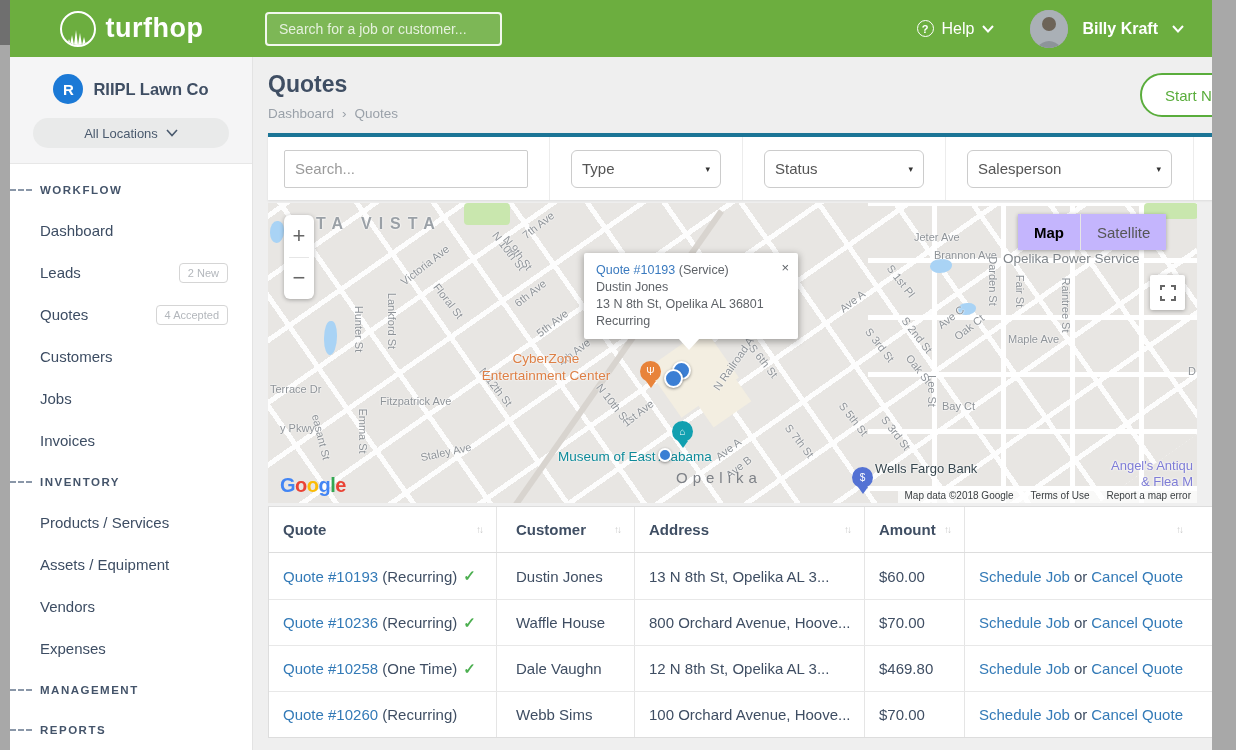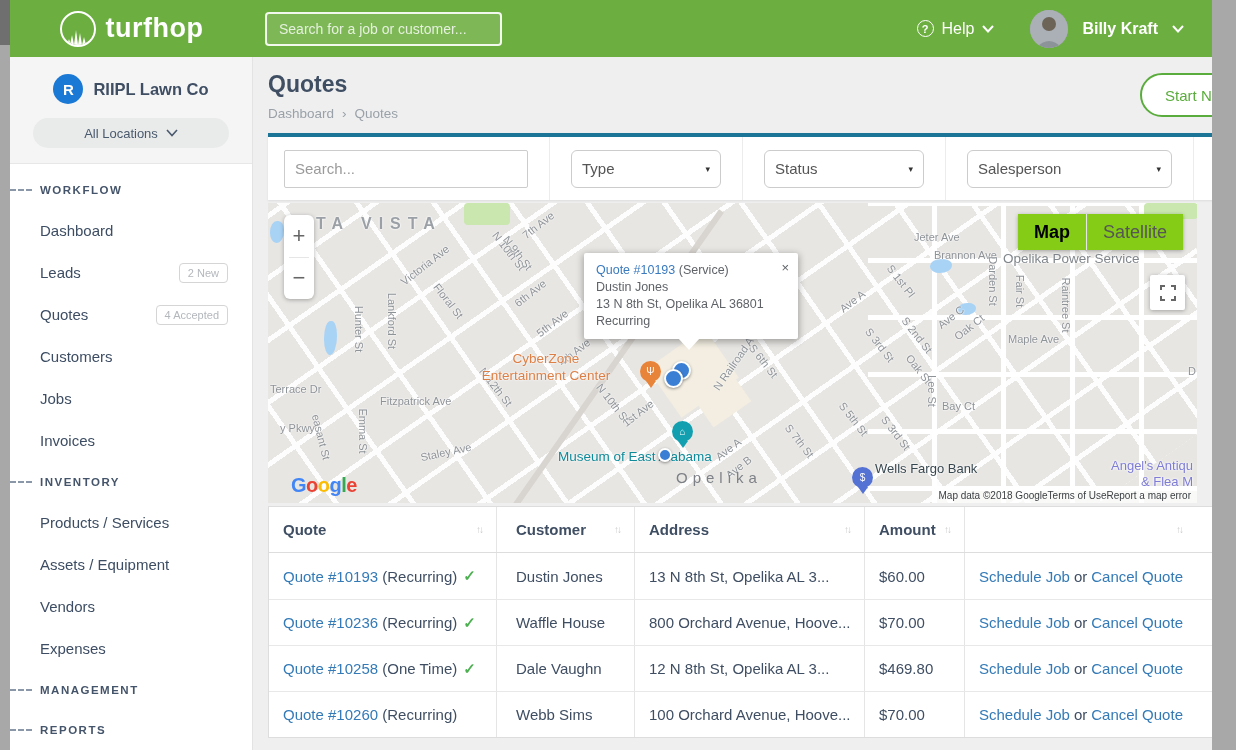--- a/index.html
+++ b/index.html
@@ -84,43 +84,43 @@
   .pond { position:absolute; background:#a9d3f5; border-radius:50% 40% 55% 45%; }
   .street { position:absolute; font-size:11px; color:#8e9398; white-space:nowrap; pointer-events:none;
     text-shadow:0 0 2px #fff, 0 0 2px #fff; }
   .street.district { font-size:16px; color:#9aa0a6; letter-spacing:7px; font-weight:bold; }
   .poi-label { position:absolute; white-space:nowrap; pointer-events:none; text-shadow:0 0 2px #fff,0 0 3px #fff; }
   .zoom-ctl { position:absolute; left:16px; top:12px; width:30px; height:84px; background:#fff; border-radius:6px;
     box-shadow:0 1px 4px rgba(0,0,0,.3); display:flex; flex-direction:column; z-index:6; }
   .zoom-btn { flex:1; display:flex; align-items:center; justify-content:center; font-size:22px; color:#666; cursor:pointer; }
   .zoom-sep { height:1px; background:#e6e6e6; margin:0 5px; }
   .maptype { position:absolute; left:750px; top:11px; display:flex; z-index:6; box-shadow:0 1px 4px rgba(0,0,0,.3); }
-  .mt-btn { background:#84cc16; height:36px; padding:0 16px; display:flex; align-items:center; font-size:18px; cursor:pointer; }
+  .mt-btn { background:#c4b5fd; height:36px; padding:0 16px; display:flex; align-items:center; font-size:15px; cursor:pointer; }
   .mt-map { font-weight:bold; color:#000; border-right:1px solid #e6e6e6; }
   .mt-sat { color:#565656; }
   .fullscreen { position:absolute; left:882px; top:72px; width:35px; height:35px; background:#fff; border-radius:2px;
     box-shadow:0 1px 4px rgba(0,0,0,.3); display:flex; align-items:center; justify-content:center; cursor:pointer; z-index:6; }
   .info-win { position:absolute; left:316px; top:50px; width:214px; background:#fff; border-radius:2px;
     box-shadow:0 2px 7px 1px rgba(0,0,0,.3); padding:9px 12px; font-size:12.5px; line-height:1.35; color:#5f6368; z-index:8; }
   .info-win .tail { position:absolute; left:94px; bottom:-11px; width:0; height:0;
     border-left:11px solid transparent; border-right:11px solid transparent; border-top:12px solid #fff; }
   .iw-link { color:#3a7abf; cursor:pointer; }
   .iw-close { position:absolute; right:9px; top:8px; color:#5f6368; font-size:13px; cursor:pointer; line-height:1; }
   .marker-dot { position:absolute; border-radius:50%; background:#3b7fd4; border:2.5px solid #fff;
     box-shadow:0 1px 3px rgba(0,0,0,.4); z-index:5; }
   .pin { position:absolute; width:21px; height:21px; border-radius:50%; color:#fff; display:flex; align-items:center;
     justify-content:center; font-size:10px; z-index:4; }
   .pin::after { content:""; position:absolute; left:50%; bottom:-6px; transform:translateX(-50%);
     border-left:5px solid transparent; border-right:5px solid transparent; border-top:7px solid; }
   .pin-food { background:#e8833a; } .pin-food::after { border-top-color:#e8833a; }
   .pin-museum { background:#12a0b0; } .pin-museum::after { border-top-color:#12a0b0; }
   .pin-bank { background:#5472d4; } .pin-bank::after { border-top-color:#5472d4; }
-  .google-logo { position:absolute; left:23px; bottom:6px; font-size:20px; font-weight:bold; letter-spacing:-.5px; z-index:6; }
+  .google-logo { position:absolute; left:12px; bottom:6px; font-size:20px; font-weight:bold; letter-spacing:-.5px; z-index:6; }
   .city-label { position:absolute; left:408px; top:266px; font-size:15px; letter-spacing:5px; color:#7d8187; z-index:3; }
-  .attrib { position:absolute; right:0; bottom:0; height:15px; display:flex; gap:0; align-items:center;
+  .attrib { position:absolute; right:0; bottom:0; height:15px; display:flex; gap:17px; align-items:center;
     background:rgba(255,255,255,.75); padding:0 6px; font-size:10px; color:#3c4043; z-index:6; }
   .poi-wells { left:607px; top:258px; font-size:13px; color:#37474f; }
   .poi-angel { right:4px; top:255px; font-size:13px; color:#7e7cd6; text-align:right; line-height:1.2; }
   .poi-museum-label { left:290px; top:246px; font-size:13.5px; color:#0e8a99; }
   .poi-power { left:735px; top:48px; font-size:13.5px; color:#80868b; }
   .poi-cyber { left:180px; top:148px; width:196px; text-align:center; font-size:13.5px; color:#dd7f45; line-height:1.25; }
 
   
   .quotes-table { margin-top:3px; background:#fff; border:1px solid #ddd; }
   .t-row { display:flex; height:46px; align-items:center; }

